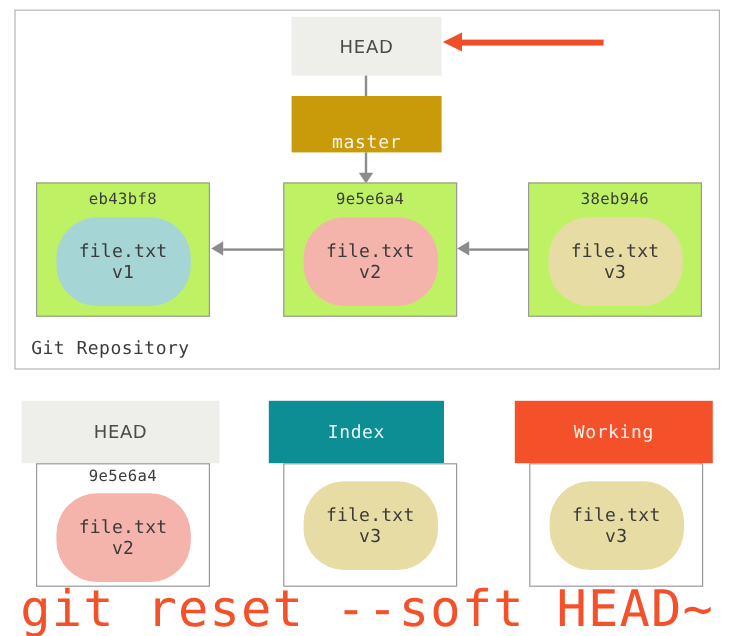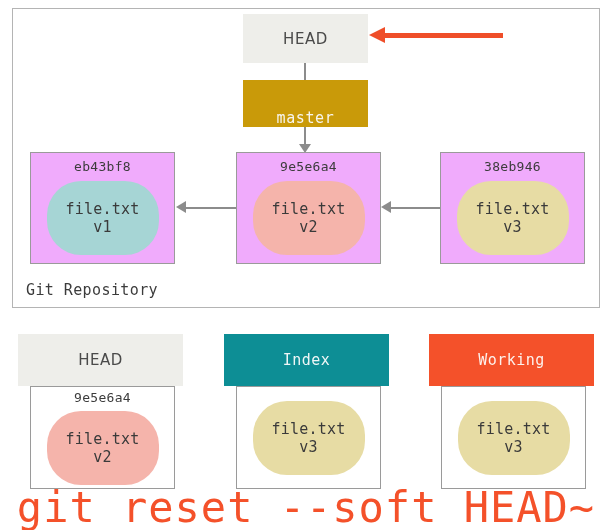--- a/index.html
+++ b/index.html
@@ -123,21 +123,21 @@
     border-right: 16px solid #ef4e29;
   }
 
   
   .commit-box {
     position: absolute;
     top: 152px;
     width: 145px;
     height: 112px;
     border: 1px solid #9a9a9a;
-    background: #f0abfc;
+    background: #bef264;
     box-sizing: border-box;
   }
   #commit-box-0 { left: 30px; }
   #commit-box-1 { left: 236px; }
   #commit-box-2 { left: 440px; }
 
   .commit-hash {
     position: absolute;
     top: 6px;
     left: 0;
@@ -217,21 +217,21 @@
   #area-head-header span {
     font-family: "DejaVu Sans", sans-serif;
     color: #4a4a4a;
   }
   #area-head-body {
     left: 30px; top: 386px; width: 145px; height: 103px;
   }
 
   
   #area-index-header {
-    left: 224px; top: 334px; width: 165px; height: 52px;
+    left: 224px; top: 334px; width: 146px; height: 52px;
     background: #0d8e95;
   }
   #area-index-header span { color: #eef6f6; }
   #area-index-body {
     left: 236px; top: 386px; width: 145px; height: 103px;
   }
 
   
   #area-wd-header {
     left: 429px; top: 334px; width: 165px; height: 52px;

